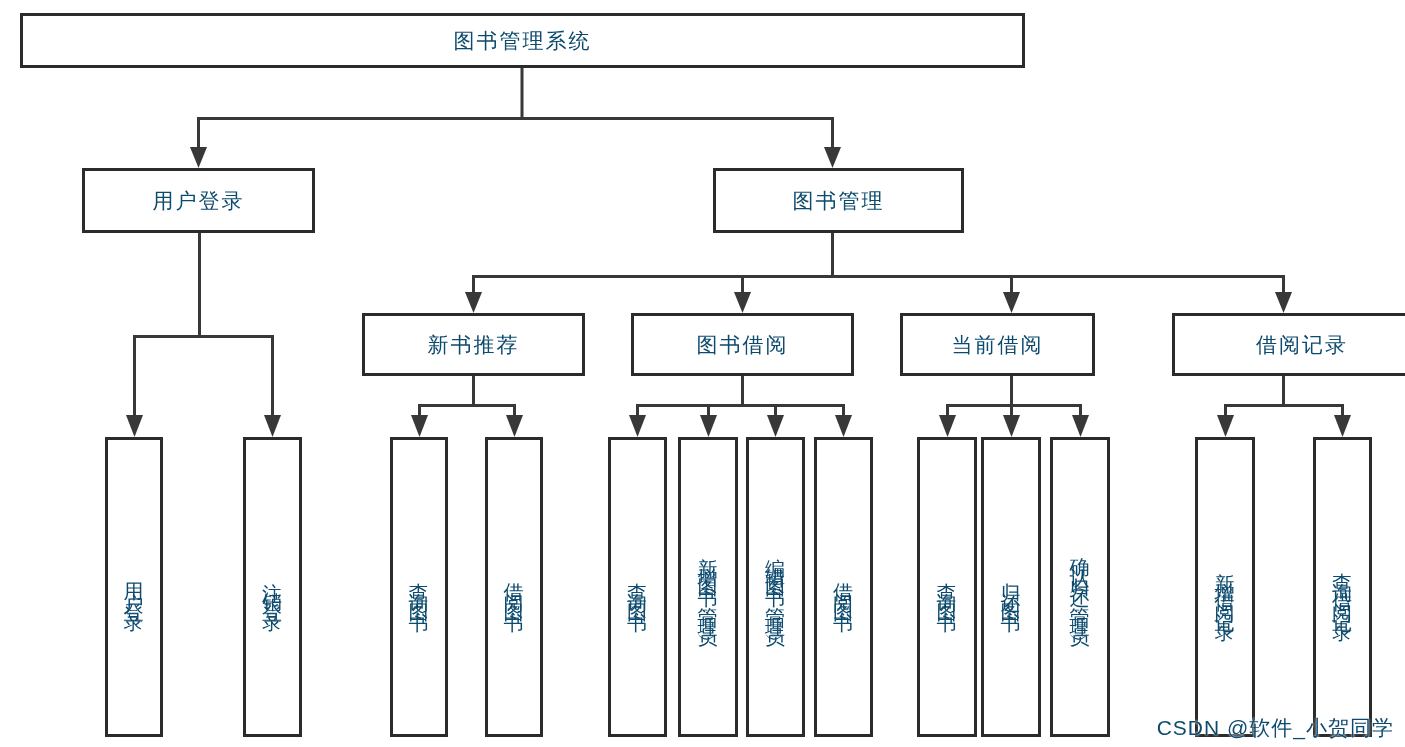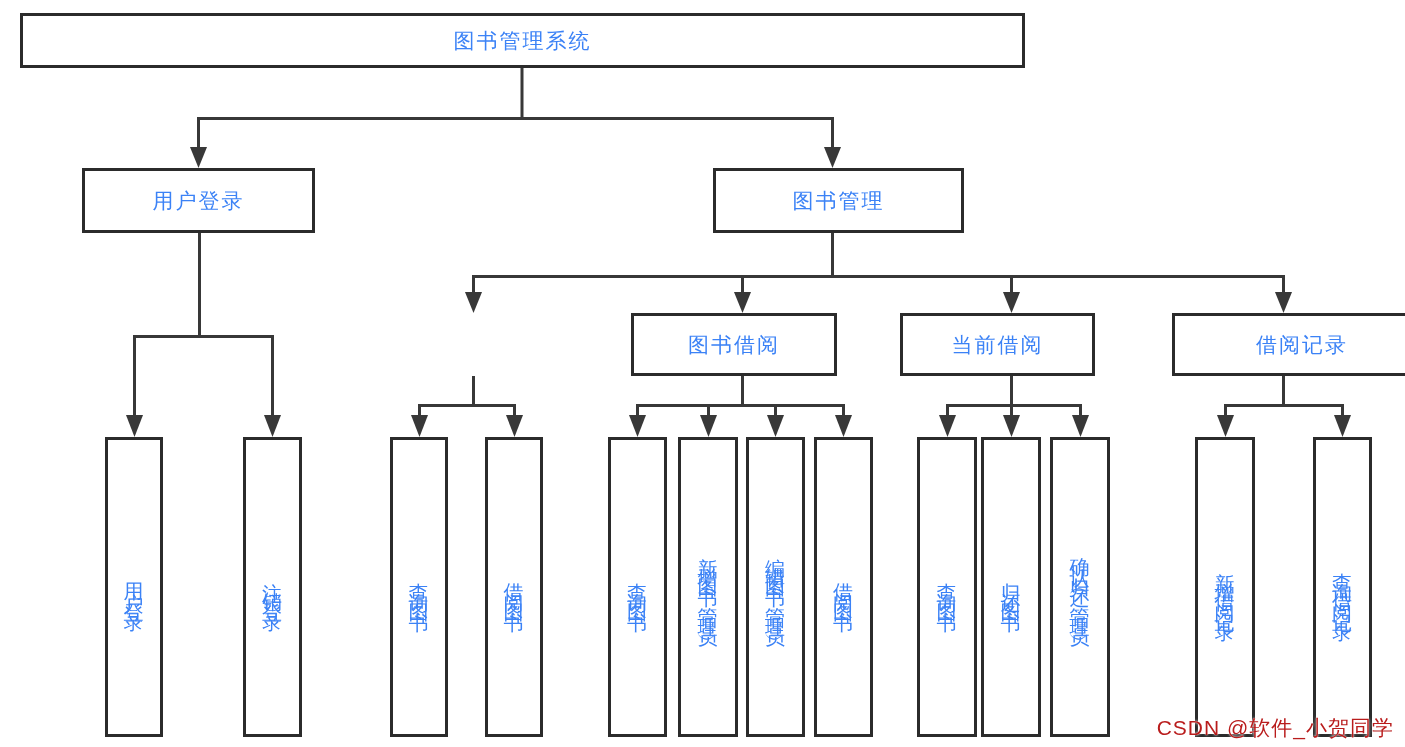--- a/index.html
+++ b/index.html
@@ -21,42 +21,42 @@
   }
   .wires path { stroke: #383838; stroke-width: 3; fill: none; }
   .wires polygon { fill: #383838; stroke: none; }
   .node, .vnode {
     position: absolute;
     background: #ffffff;
     border: 3px solid #2b2b2b;
     display: flex;
     align-items: center;
     justify-content: center;
-    color: #3b82f6;
+    color: #0c4a6e;
   }
   .node .lbl {
     font-size: 21px;
     letter-spacing: 2px;
     white-space: nowrap;
   }
   .vnode .vlbl {
     writing-mode: vertical-rl;
     text-orientation: mixed;
     font-size: 20px;
     line-height: 1;
     letter-spacing: 10px;
     white-space: nowrap;
   }
   .watermark {
     position: absolute;
     right: 11px;
     bottom: 5px;
     font-size: 21px;
     letter-spacing: 1px;
-    color: #b91c1c;
+    color: #0c4a6e;
     text-shadow: 0 0 3px rgba(255,255,255,0.9), 0 0 1px rgba(255,255,255,0.9);
     z-index: 5;
     white-space: nowrap;
   }
 </style>
 </head>
 <body>
 
 <div class="canvas">
 
@@ -107,21 +107,24 @@
     <span class="lbl">图书管理系统</span>
   </div>
 
   <div class="node" style="left:82px;top:168px;width:233px;height:65px">
     <span class="lbl">用户登录</span>
   </div>
   <div class="node" style="left:713px;top:168px;width:251px;height:65px">
     <span class="lbl">图书管理</span>
   </div>
 
-  <div class="node" style="left:631px;top:313px;width:206px;height:63px">
+  <div class="node" style="left:362px;top:313px;width:223px;height:63px">
+    <span class="lbl">新书推荐</span>
+  </div>
+  <div class="node" style="left:631px;top:313px;width:223px;height:63px">
     <span class="lbl">图书借阅</span>
   </div>
   <div class="node" style="left:900px;top:313px;width:195px;height:63px">
     <span class="lbl">当前借阅</span>
   </div>
   <div class="node" style="left:1172px;top:313px;width:260px;height:63px">
     <span class="lbl">借阅记录</span>
   </div>
 
   <div class="vnode" style="left:105px;top:437px;width:58px;height:300px">

